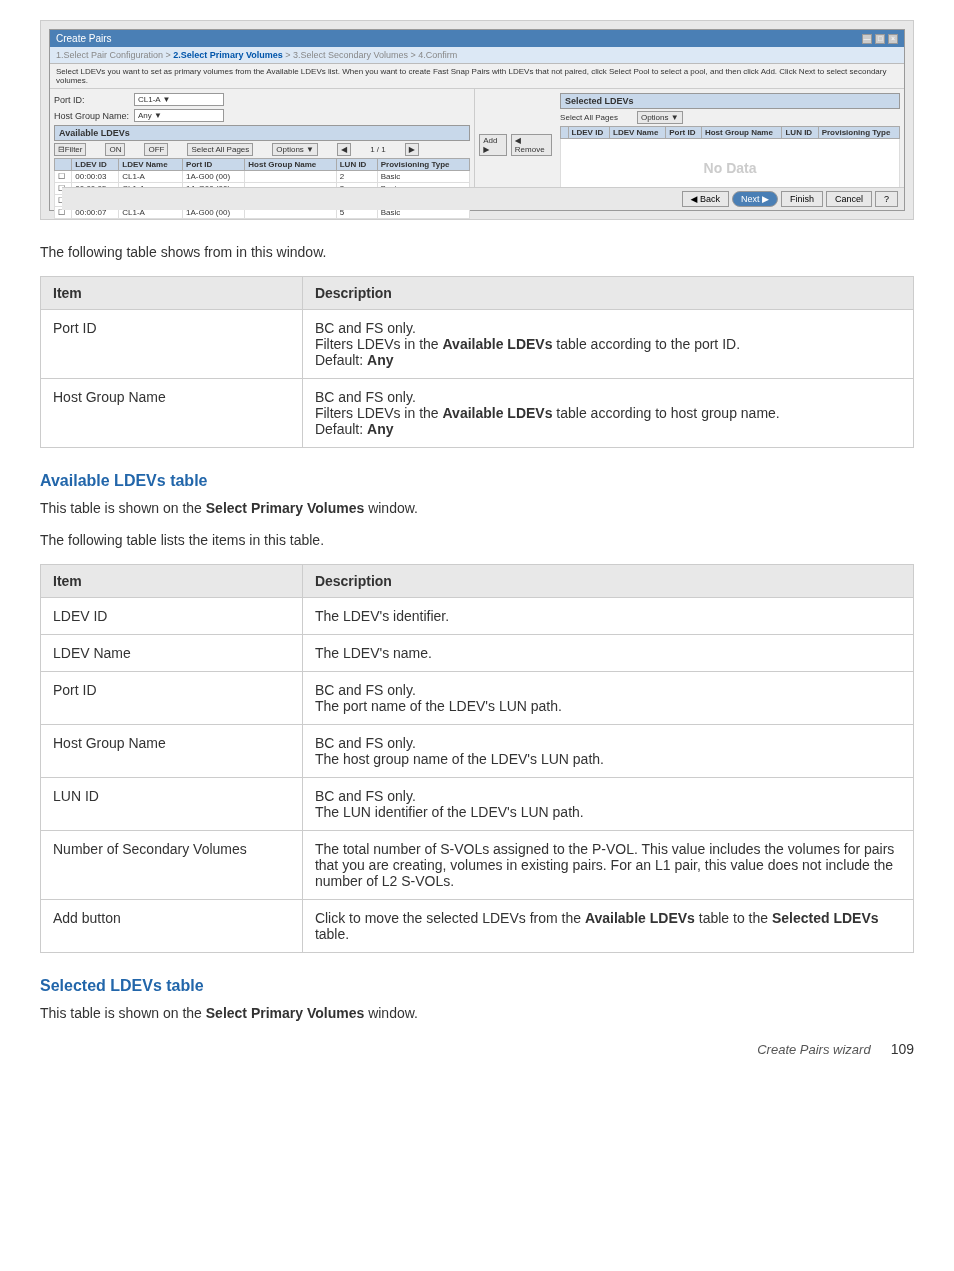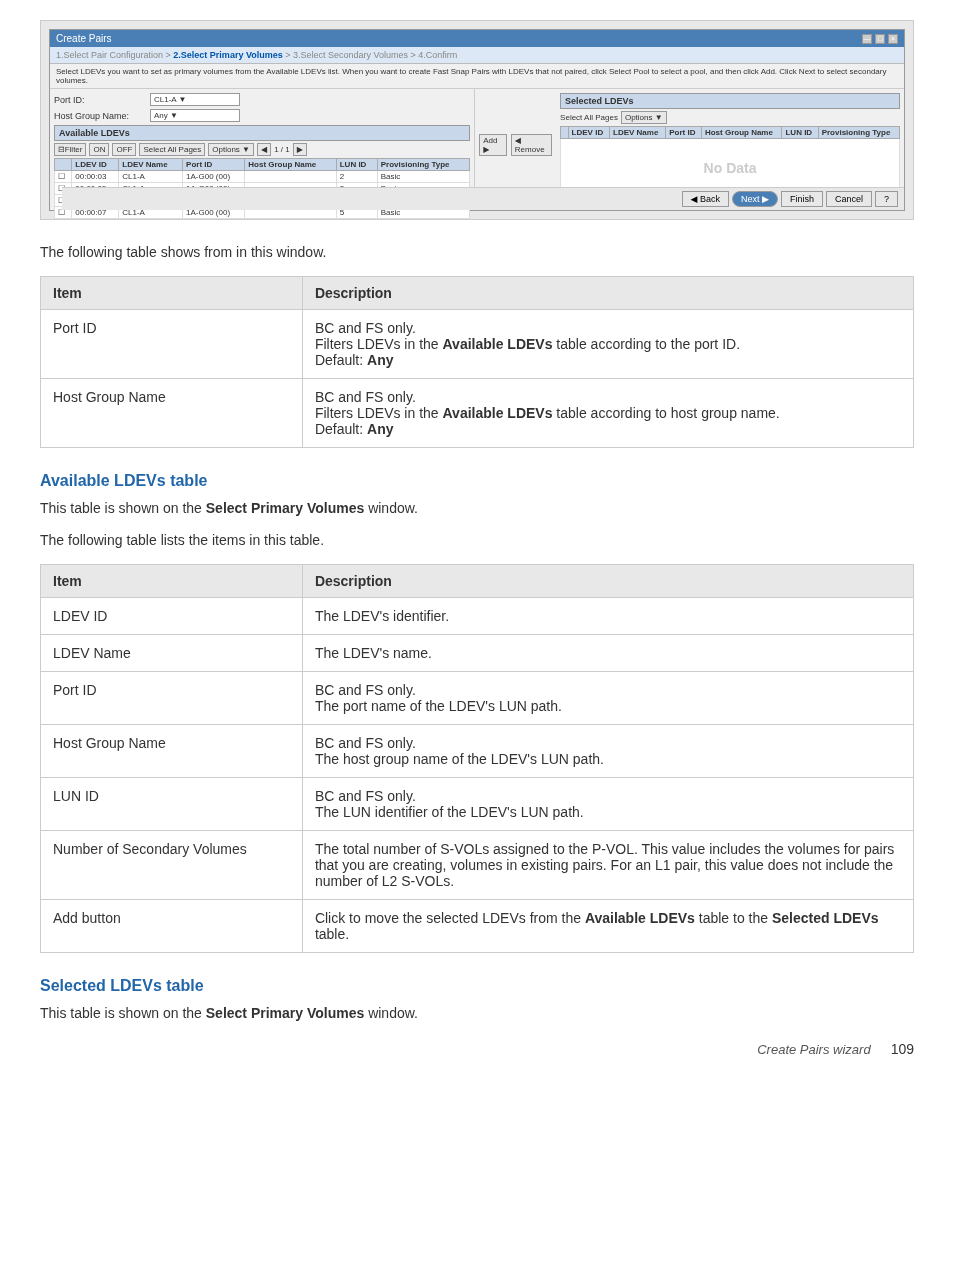--- a/index.html
+++ b/index.html
@@ -80,40 +80,40 @@
     .dialog-right {
       width: 45%;
       padding: 4px;
     }
     .form-row {
       display: flex;
       align-items: center;
       margin-bottom: 3px;
       font-size: 9px;
     }
-    .form-label { width: 96px; }
+    .form-label { width: 80px; }
     .form-input {
       border: 1px solid #999;
       background: #fff;
       padding: 1px 3px;
       font-size: 8px;
       width: 90px;
     }
     .panel-header {
       background: #c8d8ea;
       padding: 2px 4px;
       font-size: 9px;
       font-weight: bold;
       border: 1px solid #999;
       margin-bottom: 2px;
     }
     .toolbar {
       display: flex;
       align-items: center;
-      gap: 3px;
+      gap: 19px;
       margin-bottom: 2px;
       font-size: 8px;
     }
     .toolbar-btn {
       background: #e8e8e8;
       border: 1px solid #999;
       padding: 1px 3px;
       font-size: 8px;
     }
     .mini-table {

